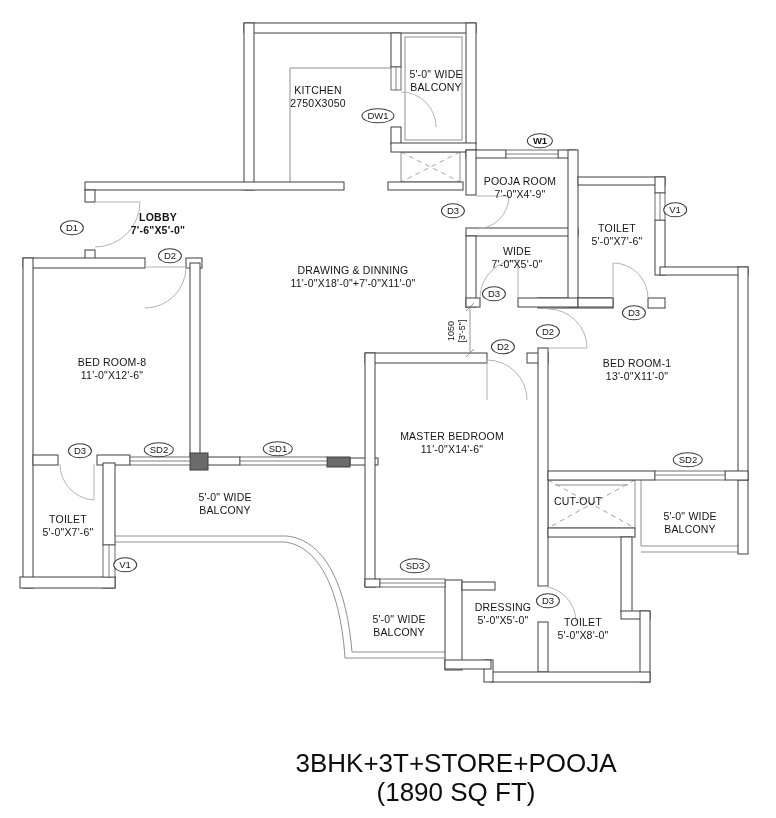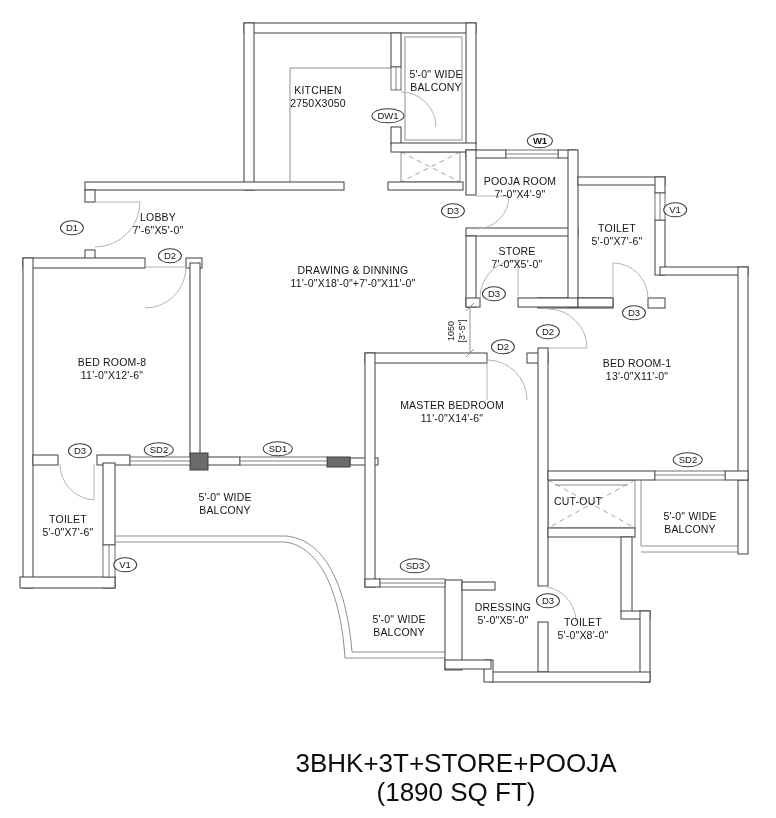--- a/index.html
+++ b/index.html
@@ -194,36 +194,36 @@
       </div>
       <div class="label" style="left: 520px; top: 188px;">
         <div>POOJA ROOM</div>
         <div>7'-0"X4'-9"</div>
       </div>
       <div class="label" style="left: 617px; top: 235px;">
         <div>TOILET</div>
         <div>5'-0"X7'-6"</div>
       </div>
       <div class="label" style="left: 517px; top: 258px;">
-        <div>STORE</div>
+        <div>WIDE</div>
         <div>7'-0"X5'-0"</div>
       </div>
-      <div class="label" style="left: 158px; top: 224px;">
+      <div class="label" style="left: 158px; top: 224px; font-weight: bold;">
         <div>LOBBY</div>
         <div>7'-6"X5'-0"</div>
       </div>
       <div class="label" style="left: 337px; top: 277px; margin-left: 16px;">
         <div>DRAWING &amp; DINNING</div>
         <div>11'-0"X18'-0"+7'-0"X11'-0"</div>
       </div>
       <div class="label" style="left: 112px; top: 369px;">
         <div>BED ROOM-8</div>
         <div>11'-0"X12'-6"</div>
       </div>
-      <div class="label" style="left: 452px; top: 412px;">
+      <div class="label" style="left: 452px; top: 443px;">
         <div>MASTER BEDROOM</div>
         <div>11'-0"X14'-6"</div>
       </div>
       <div class="label" style="left: 637px; top: 370px;">
         <div>BED ROOM-1</div>
         <div>13'-0"X11'-0"</div>
       </div>
       <div class="label" style="left: 68px; top: 526px;">
         <div>TOILET</div>
         <div>5'-0"X7'-6"</div>
@@ -244,21 +244,21 @@
         <div>5'-0"X5'-0"</div>
       </div>
       <div class="label" style="left: 583px; top: 629px;">
         <div>TOILET</div>
         <div>5'-0"X8'-0"</div>
       </div>
       <div class="label" style="left: 399px; top: 626px;">
         <div>5'-0" WIDE</div>
         <div>BALCONY</div>
       </div>
-      <div class="marker" style="left: 388px; top: 116px; text-align: right;">DW1</div>
+      <div class="marker" style="left: 378px; top: 116px; text-align: right;">DW1</div>
       <div class="marker" style="left: 540px; top: 141px; font-weight: bold;">W1</div>
       <div class="marker" style="left: 675px; top: 210px;">V1</div>
       <div class="marker" style="left: 72px; top: 228px;">D1</div>
       <div class="marker" style="left: 170px; top: 256px;">D2</div>
       <div class="marker" style="left: 453px; top: 211px;">D3</div>
       <div class="marker" style="left: 494px; top: 294px;">D3</div>
       <div class="marker" style="left: 503px; top: 347px;">D2</div>
       <div class="marker" style="left: 548px; top: 332px;">D2</div>
       <div class="marker" style="left: 634px; top: 313px;">D3</div>
       <div class="marker" style="left: 80px; top: 451px;">D3</div>

